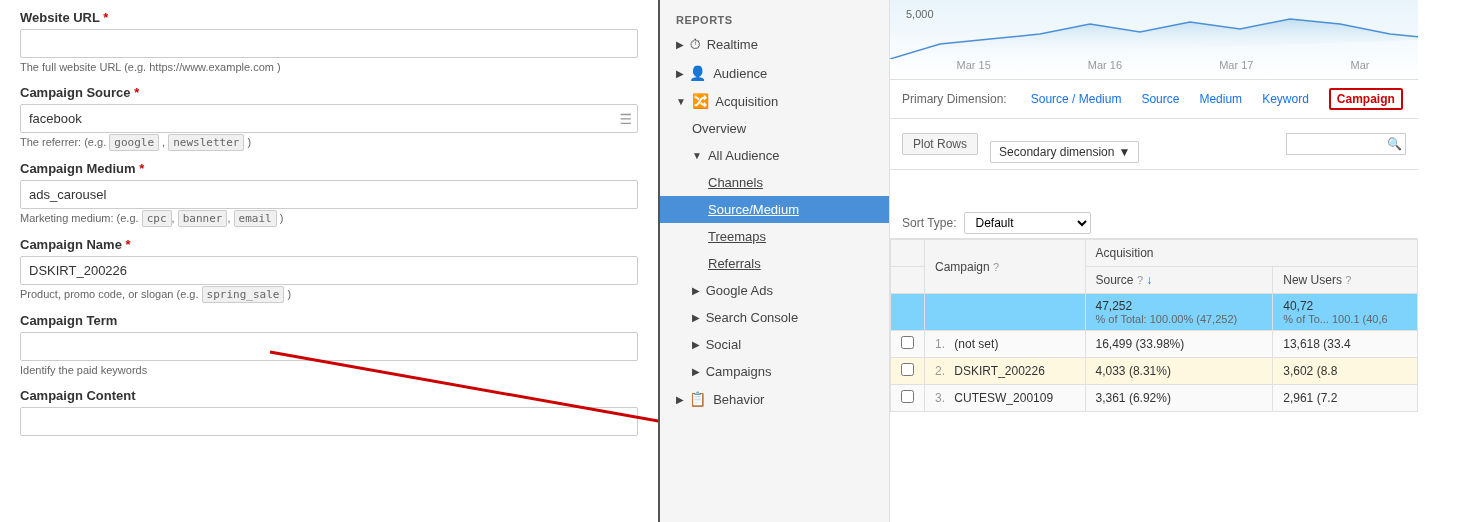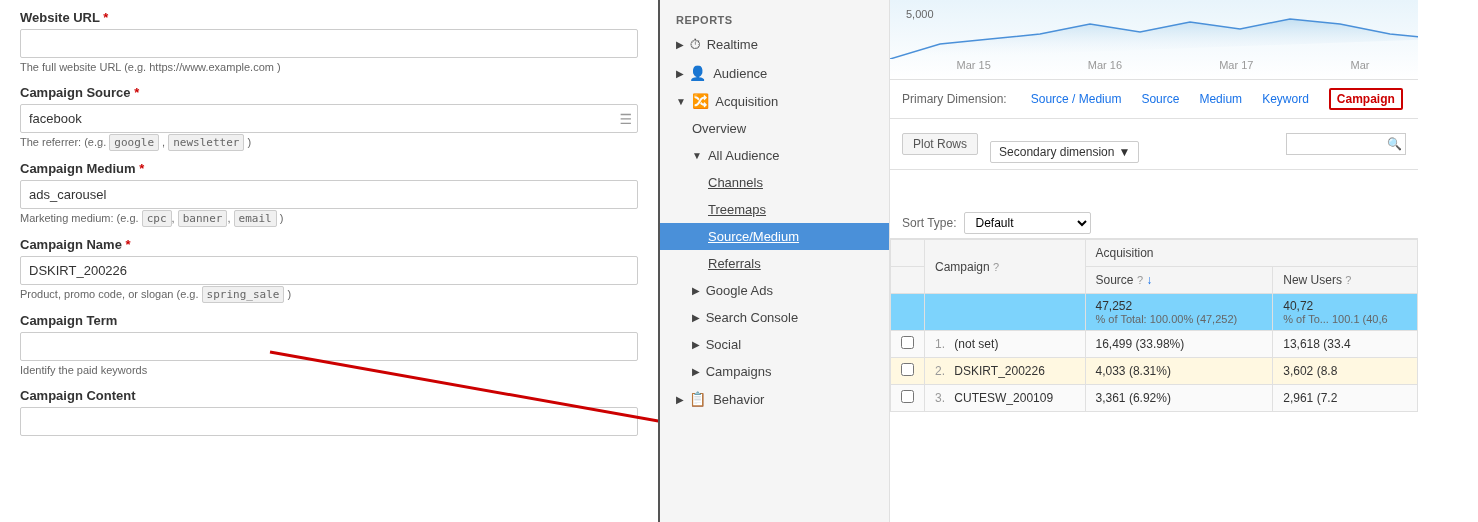--- a/index.html
+++ b/index.html
@@ -387,26 +387,26 @@
 
     <div class="sidebar-item indented">
       <span class="arrow">▼</span>
       <span>All Audience</span>
     </div>
 
     <div class="sidebar-item indented2">
       <span>Channels</span>
     </div>
 
+    <div class="sidebar-item indented2 active">
+      <span>Source/Medium</span>
+    </div>
+
     <div class="sidebar-item indented2">
       <span>Treemaps</span>
-    </div>
-
-    <div class="sidebar-item indented2 active">
-      <span>Source/Medium</span>
     </div>
 
     <div class="sidebar-item indented2">
       <span>Referrals</span>
     </div>
 
     <div class="sidebar-item indented">
       <span class="arrow">▶</span>
       <span>Google Ads</span>
     </div>

